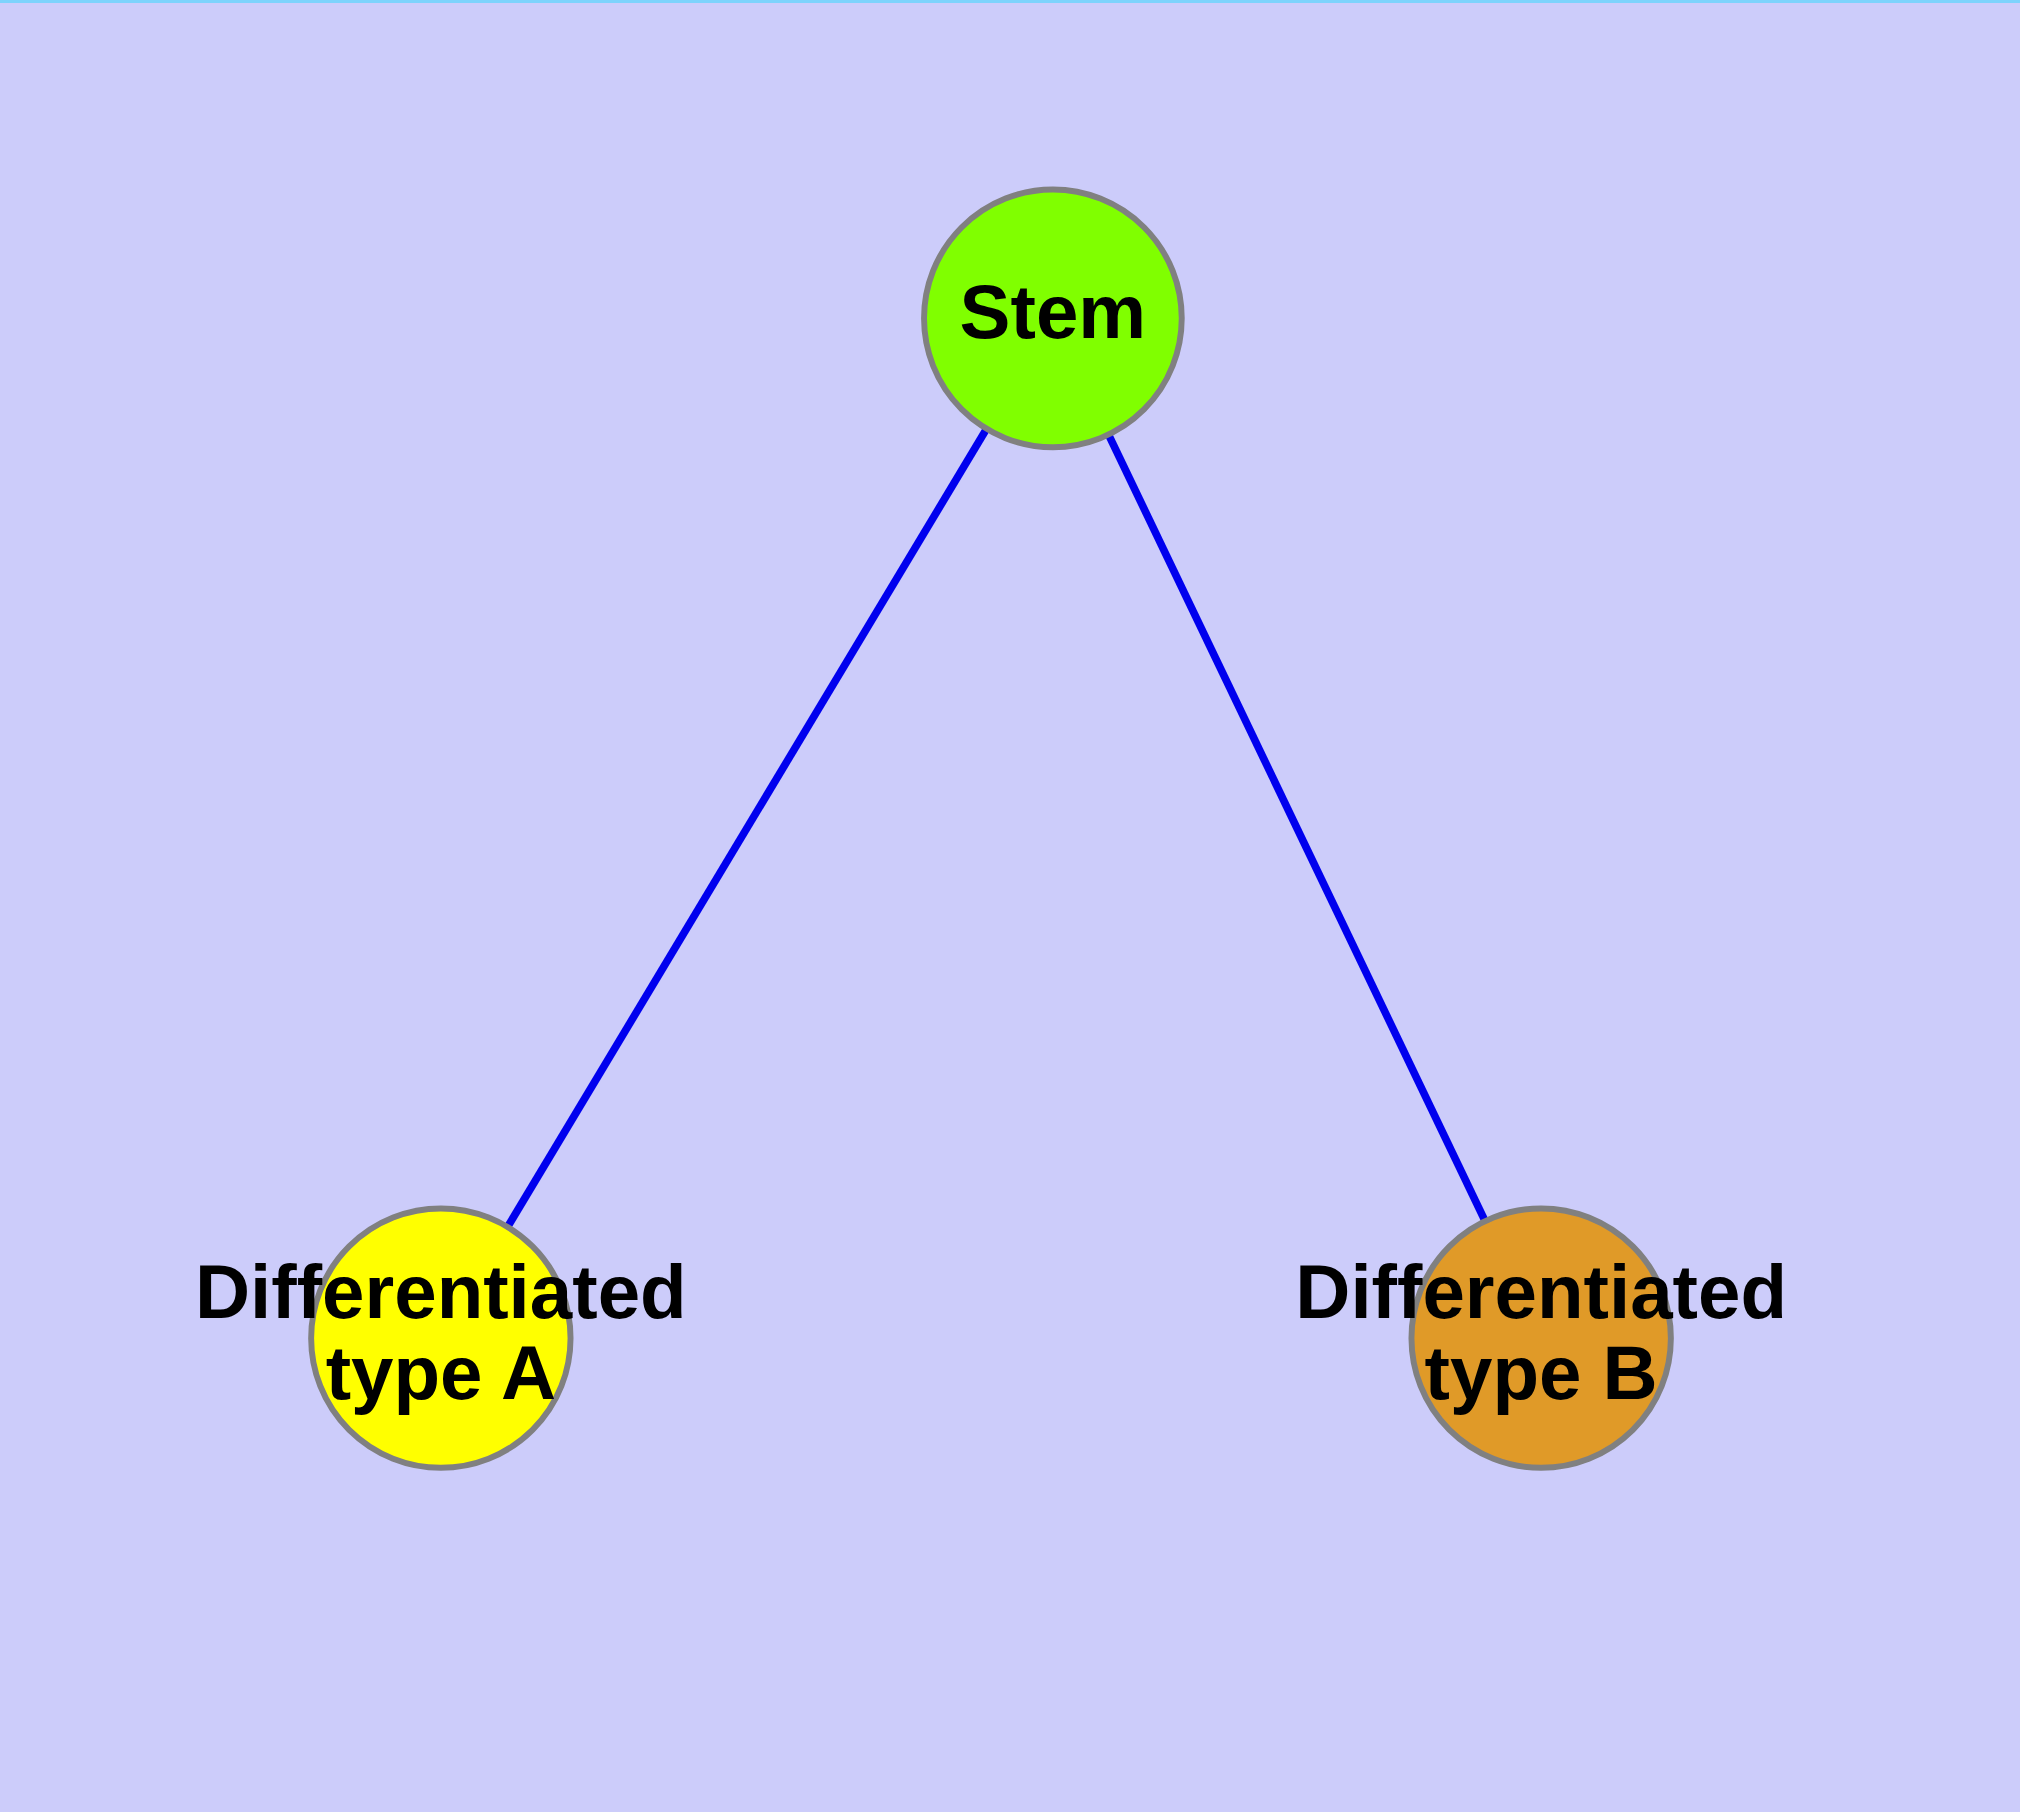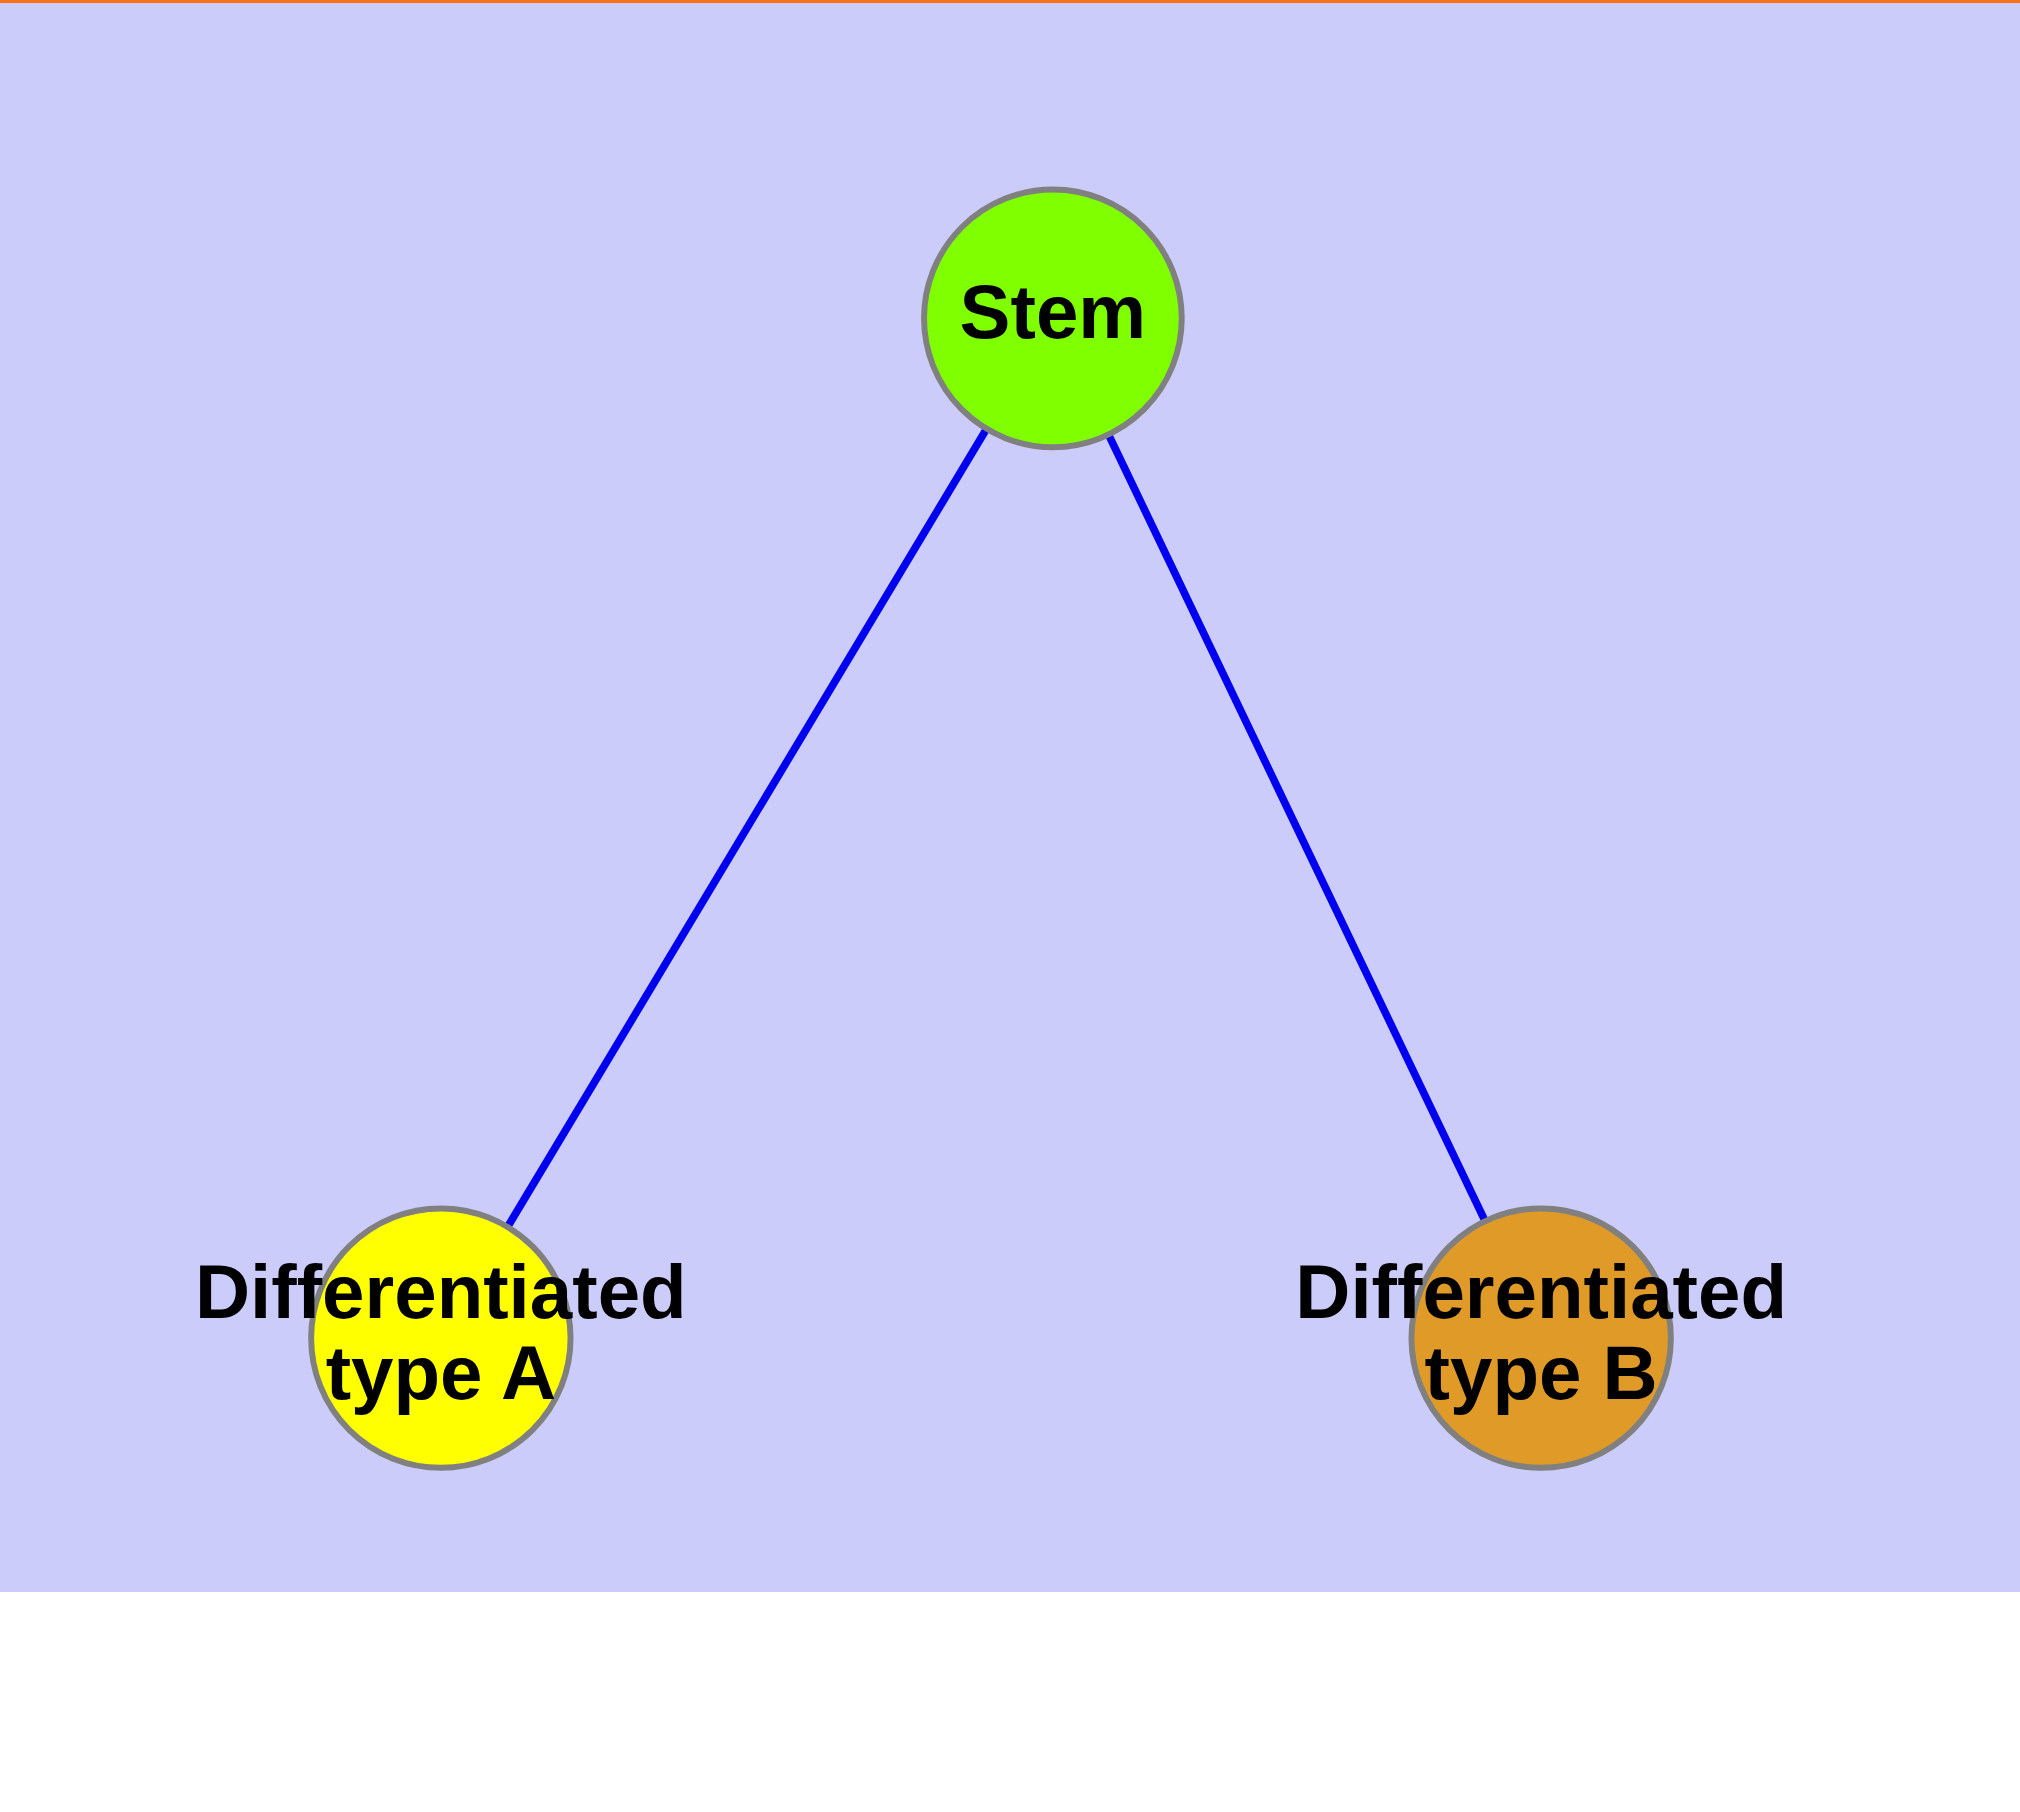--- a/index.html
+++ b/index.html
@@ -3,22 +3,22 @@
 <meta charset="utf-8">
 <style>
   html, body {
     margin: 0;
     padding: 0;
     background: #ffffff;
   }
   #canvas {
     position: relative;
     width: 2021px;
-    height: 1592px;
-    background: #f97316;
+    height: 1812px;
+    background: #7dd3fc;
     overflow: hidden;
     font-family: "Liberation Sans", sans-serif;
   }
   #plot-area {
     position: absolute;
     left: 0;
     top: 3.4px;
     width: 2021px;
     height: 1809px;
     background: #ccccfa;

